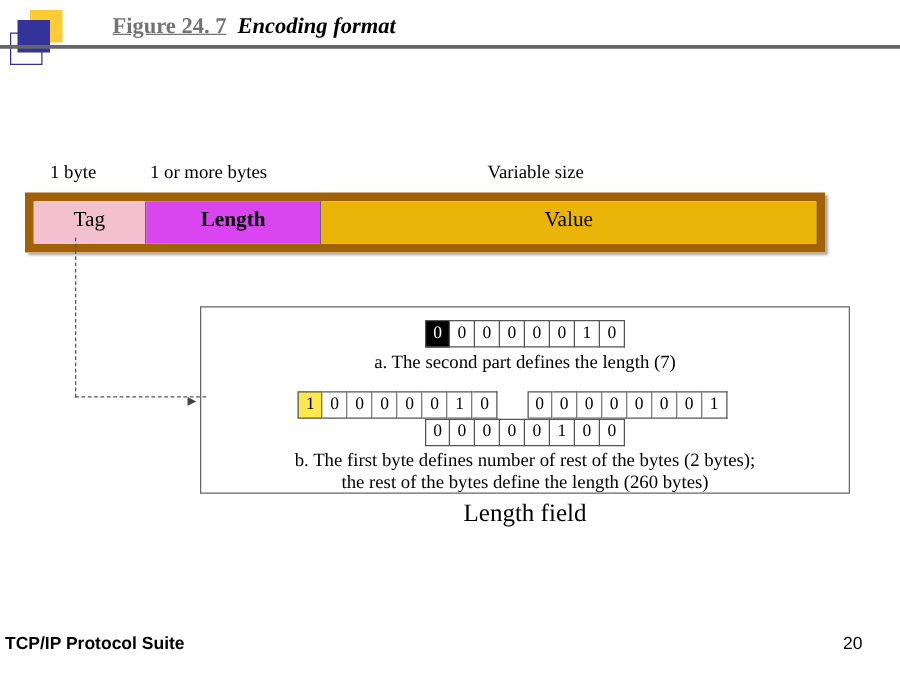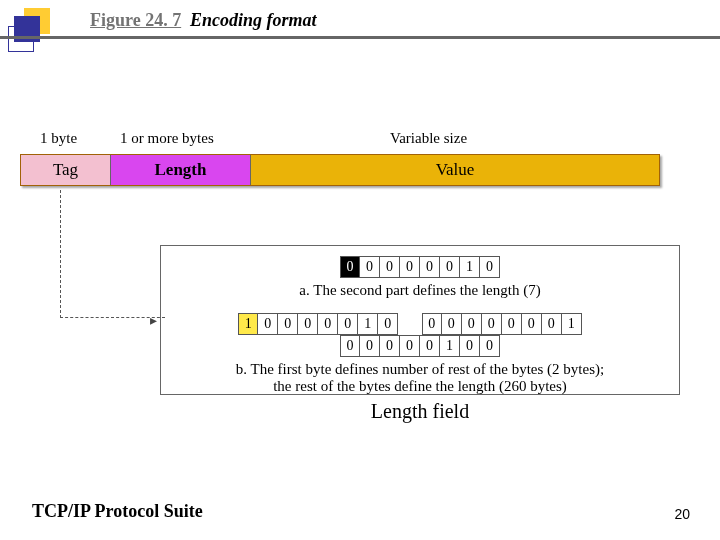--- a/index.html
+++ b/index.html
@@ -42,22 +42,22 @@
     font-size: 18px;
   }
   .diagram {
     position: absolute;
     top: 130px; left: 20px; width: 660px;
   }
   .col-labels { position: relative; height: 24px; font-size: 15px; }
   .col-lab { position:absolute; }
   .tlv-row {
     position: relative;
-    width: 640px; height: 32px;
-    border: 1px solid #a16207;
+    width: 640px; height: 48px;
+    border: 7px solid #a16207;
     box-shadow: 2px 2px 2px rgba(0,0,0,0.35);
   }
   .tlv-cell {
     position: absolute; top:0; bottom:0;
     border-right: 1px solid #666;
     text-align: center;
     font-size: 17px;
     line-height: 30px;
   }
   .tlv-tag   { left:0;     width:90px; background:#f3c0d0; }
@@ -99,22 +99,22 @@
   .length-caption {
     position:absolute; top:400px; left:160px; width:520px;
     text-align:center; font-size:20px;
   }
   .arrow {
     position:absolute;
     top:312px; left:150px;
     font-size:14px; color:#444;
   }
   .footer-left {
-    position:absolute; bottom:18px; left:32px;
-    font-family: Liberation Serif, serif; font-weight:bold; font-size:18px;
+    position:absolute; bottom:18px; left:4px;
+    font-family: Liberation Sans, sans-serif; font-weight:bold; font-size:14px;
   }
   .footer-right {
     position:absolute; bottom:18px; right:30px;
     font-family: Arial, sans-serif; font-size:14px;
   }
 </style>
 </head>
 <body>
 
 <div class="logo">

